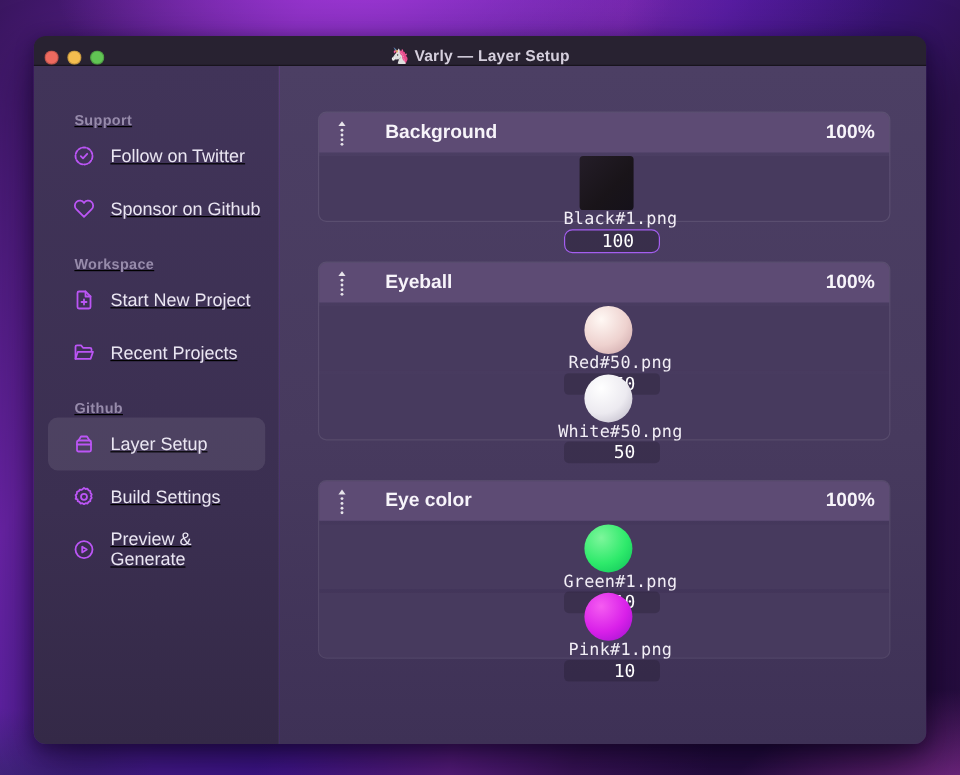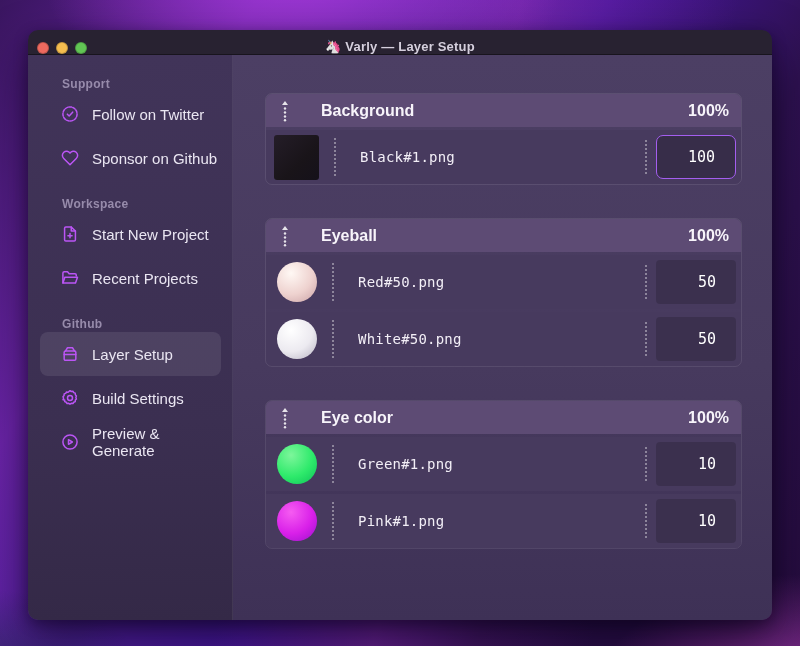--- a/index.html
+++ b/index.html
@@ -38,21 +38,22 @@
     font-size: 13px; font-weight: bold; color: #d5cfdd; letter-spacing: 0.2px;
   }
 
   
   .window-body { flex: 1; display: flex; min-height: 0; }
 
   .sidebar {
     width: 205px; flex: 0 0 205px;
     background: linear-gradient(180deg, #413459 0%, #3b2f51 65%, #342947 100%);
     border-right: 1px solid rgba(255,255,255,0.07);
-    padding-top: 13px;
+    padding-top: 29px;
+    text-decoration: underline;
   }
   .section-label {
     font-size: 12px; font-weight: bold; color: #978bab;
     letter-spacing: 0.3px; margin: 16px 0 0 34px; height: 16px; line-height: 16px;
   }
   .section-label.first { margin-top: 8px; }
   .side-item {
     height: 44px; margin: 0 11px 0 12px; border-radius: 8px;
     display: flex; align-items: center; padding-left: 20px; gap: 12px;
     cursor: default;
@@ -73,21 +74,21 @@
   .group-header {
     height: 33px; background: #5d4b74; border-radius: 6px 6px 0 0;
     display: flex; align-items: center; padding: 0 12px 0 14px; gap: 31px;
   }
   .group-title { font-size: 16px; font-weight: bold; color: #f7f4fa; }
   .group-weight { margin-left: auto; font-size: 16px; font-weight: bold; color: #f7f4fa; }
   .drag-handle { width: 10px; height: 22px; display: flex; align-items: center; }
 
   .layer-row {
     height: 54px; background: #473a5e; margin-top: 3px;
-    display: flex; align-items: center; padding: 0 5px 0 8px;
+    display: flex; align-items: center; padding: 0 5px 0 8px; flex-direction: column;
   }
   .layer-row:last-child { border-radius: 0 0 6px 6px; }
   .thumb { flex: 0 0 auto; }
   .thumb.square { width: 45px; height: 45px; }
   .thumb.ball { width: 40px; height: 40px; margin-left: 3px; }
   .vdot { width: 0; border-left: 2px dotted rgba(255,255,255,0.38); height: 38px; }
   .vdot.d1 { margin-left: 15px; }
   .vdot.d2 { height: 34px; }
   .filename {
     font-family: "DejaVu Sans Mono", "Liberation Mono", monospace;

